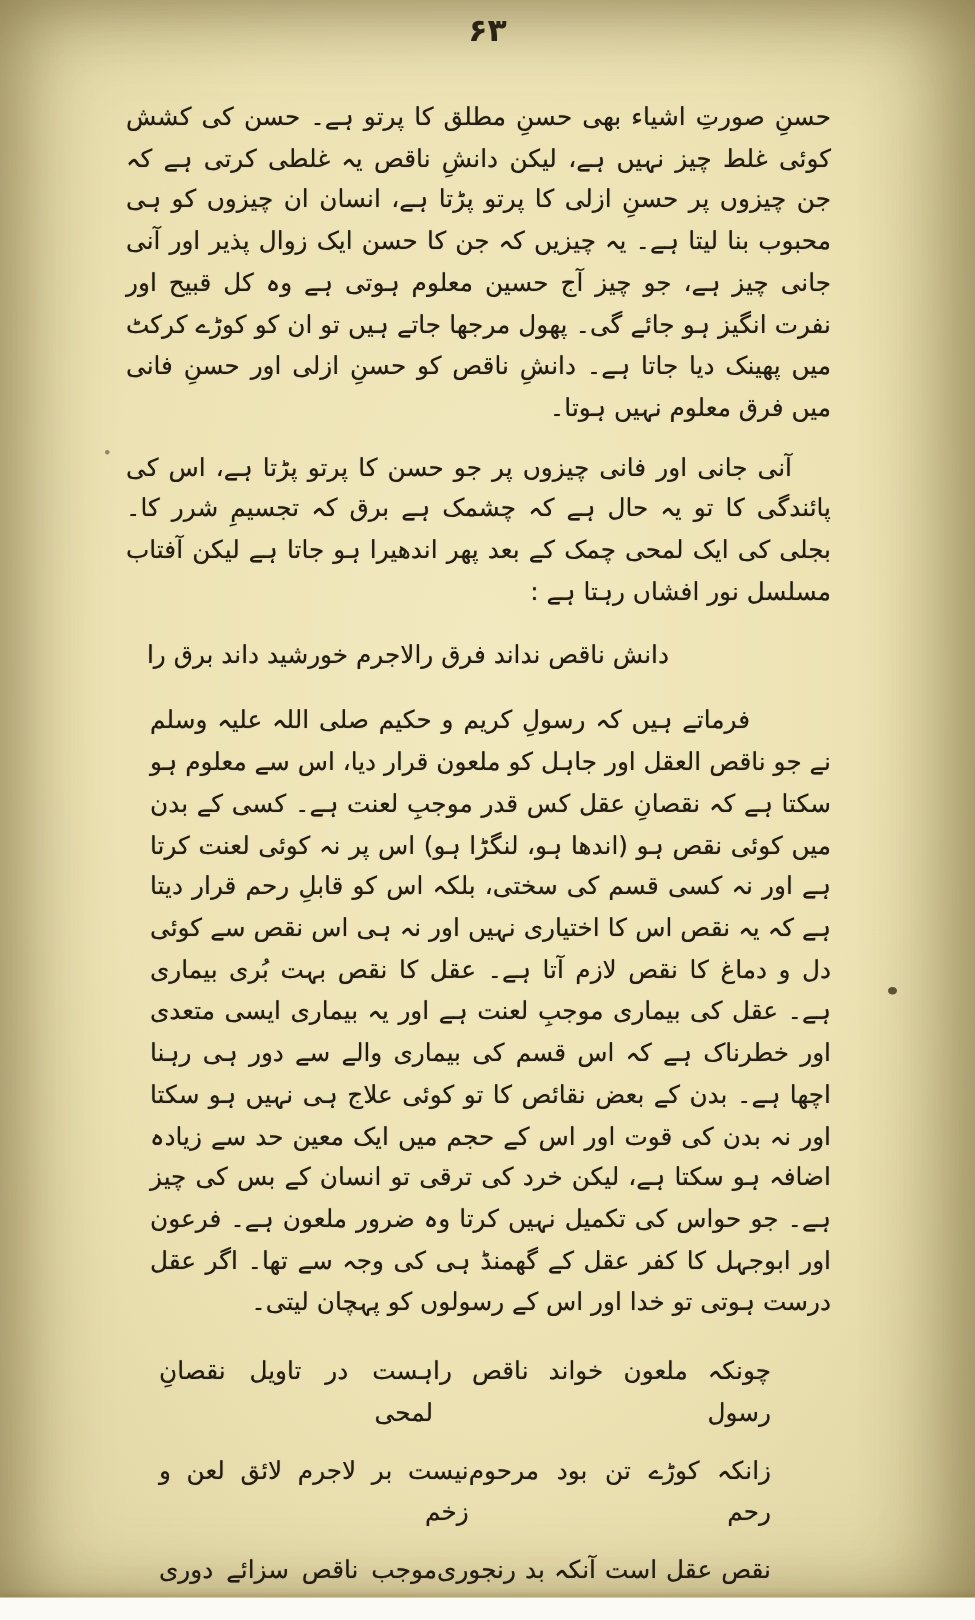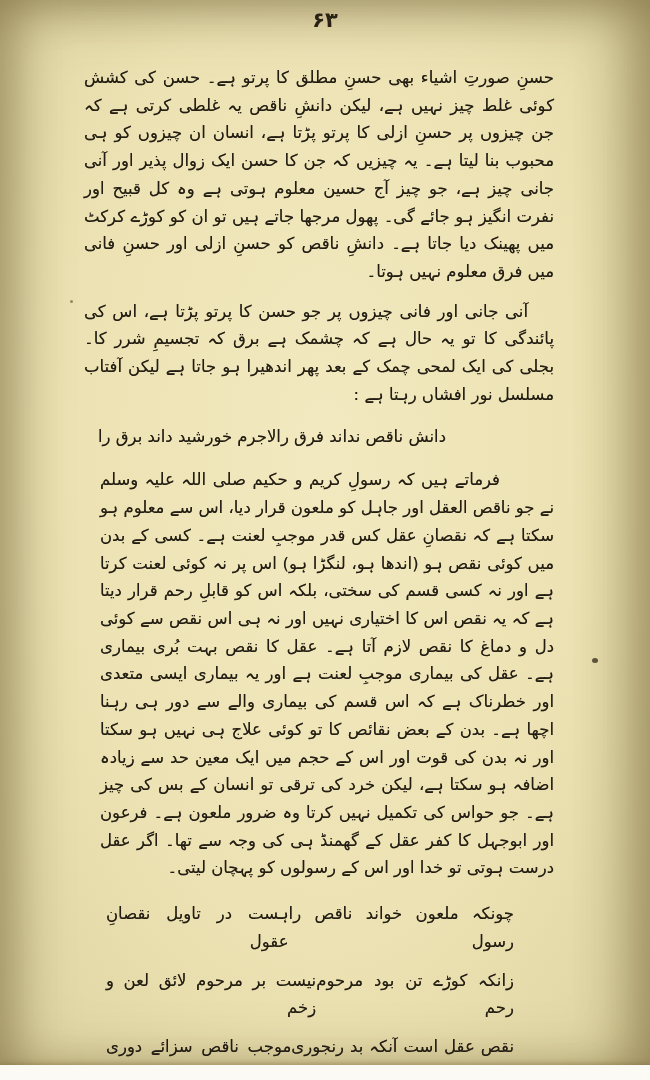--- a/index.html
+++ b/index.html
@@ -100,25 +100,25 @@
     <div class="couplet">
       <span>دانش ناقص نداند فرق را</span>
       <span>لاجرم خورشید داند برق را</span>
     </div>
 
     <p class="para indent-large">فرماتے ہیں کہ رسولِ کریم و حکیم صلی اللہ علیہ وسلم نے جو ناقص العقل اور جاہل کو ملعون قرار دیا، اس سے معلوم ہو سکتا ہے کہ نقصانِ عقل کس قدر موجبِ لعنت ہے۔ کسی کے بدن میں کوئی نقص ہو (اندھا ہو، لنگڑا ہو) اس پر نہ کوئی لعنت کرتا ہے اور نہ کسی قسم کی سختی، بلکہ اس کو قابلِ رحم قرار دیتا ہے کہ یہ نقص اس کا اختیاری نہیں اور نہ ہی اس نقص سے کوئی دل و دماغ کا نقص لازم آتا ہے۔ عقل کا نقص بہت بُری بیماری ہے۔ عقل کی بیماری موجبِ لعنت ہے اور یہ بیماری ایسی متعدی اور خطرناک ہے کہ اس قسم کی بیماری والے سے دور ہی رہنا اچھا ہے۔ بدن کے بعض نقائص کا تو کوئی علاج ہی نہیں ہو سکتا اور نہ بدن کی قوت اور اس کے حجم میں ایک معین حد سے زیادہ اضافہ ہو سکتا ہے، لیکن خرد کی ترقی تو انسان کے بس کی چیز ہے۔ جو حواس کی تکمیل نہیں کرتا وہ ضرور ملعون ہے۔ فرعون اور ابوجہل کا کفر عقل کے گھمنڈ ہی کی وجہ سے تھا۔ اگر عقل درست ہوتی تو خدا اور اس کے رسولوں کو پہچان لیتی۔</p>
 
     <div class="verses">
       <div class="verse-row">
         <span>چونکہ ملعون خواند ناقص را رسول</span>
-        <span>ہست در تاویل نقصانِ عقول</span>
+        <span>ہست در تاویل نقصانِ لمحی</span>
       </div>
       <div class="verse-row">
         <span>زانکہ کوڑے تن بود مرحوم رحم</span>
-        <span>نیست بر مرحوم لائق لعن و زخم</span>
+        <span>نیست بر لاجرم لائق لعن و زخم</span>
       </div>
       <div class="verse-row">
         <span>نقص عقل است آنکہ بد رنجوری است</span>
         <span>موجب ناقص سزائے دوری است</span>
       </div>
     </div>
 
   </div>
 
   <div class="speck speck-1"></div>

